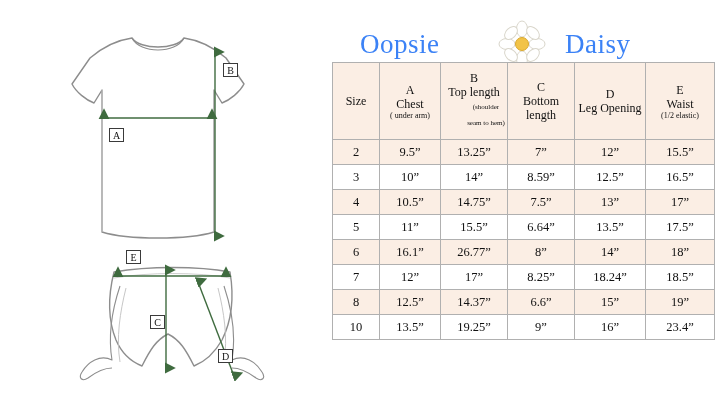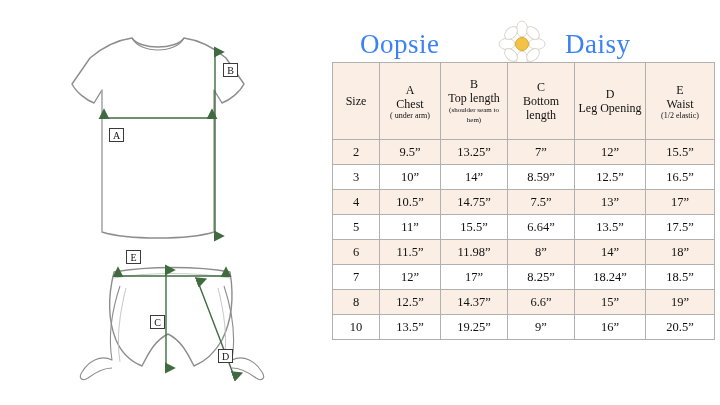--- a/index.html
+++ b/index.html
@@ -95,22 +95,23 @@
     line-height: 14px;
     padding: 2px 1px;
   }
   .chart thead td .sub {
     font-size: 8px;
     line-height: 9px;
     display: block;
   }
   .chart thead td .tiny {
     font-size: 7px;
-    line-height: 10px;
+    line-height: 16px;
     display: block;
+    margin-left: 24px;
   }
   .chart tbody td {
     height: 24px;
     font-size: 12.5px;
   }
   .chart tbody tr.shade td { background: #fbeee4; }
   .chart tbody tr.plain td { background: #ffffff; }
 
   .col-size { width: 44px; }
   .col-a { width: 58px; }
@@ -279,22 +280,22 @@
       <tr class="plain">
         <td>5</td>
         <td>11”</td>
         <td>15.5”</td>
         <td>6.64”</td>
         <td>13.5”</td>
         <td>17.5”</td>
       </tr>
       <tr class="shade">
         <td>6</td>
-        <td>11.5”</td>
-        <td>11.98”</td>
+        <td>16.1”</td>
+        <td>26.77”</td>
         <td>8”</td>
         <td>14”</td>
         <td>18”</td>
       </tr>
       <tr class="plain">
         <td>7</td>
         <td>12”</td>
         <td>17”</td>
         <td>8.25”</td>
         <td>18.24”</td>
@@ -307,18 +308,18 @@
         <td>6.6”</td>
         <td>15”</td>
         <td>19”</td>
       </tr>
       <tr class="plain">
         <td>10</td>
         <td>13.5”</td>
         <td>19.25”</td>
         <td>9”</td>
         <td>16”</td>
-        <td>20.5”</td>
+        <td>23.4”</td>
       </tr>
     </tbody>
   </table>
 
 </div>
 
 </body></html>

